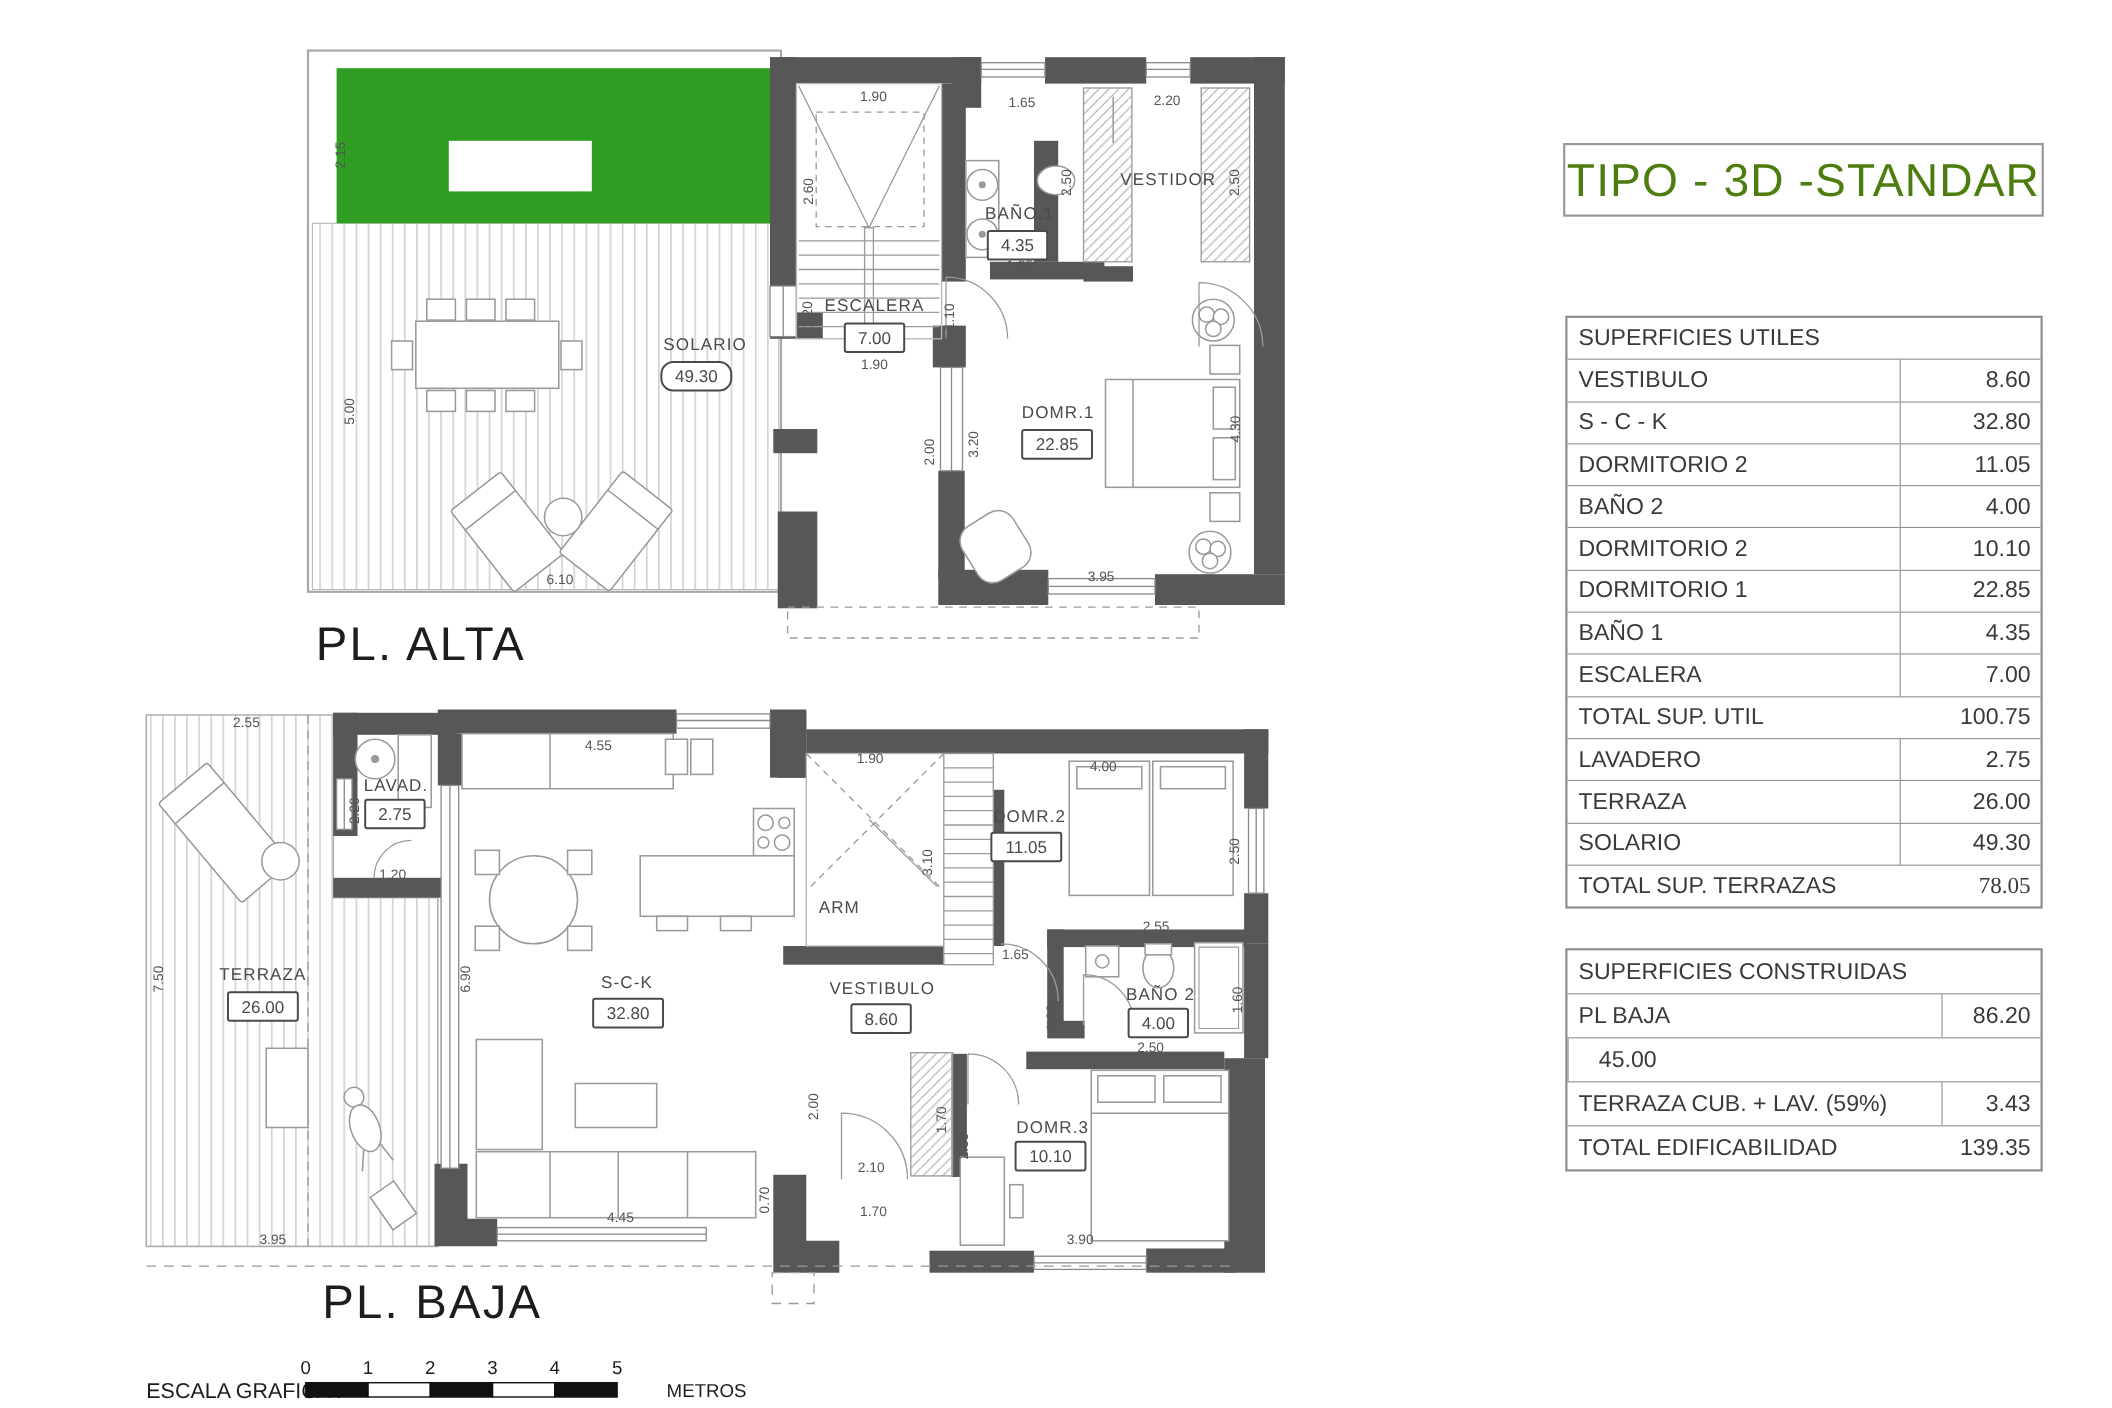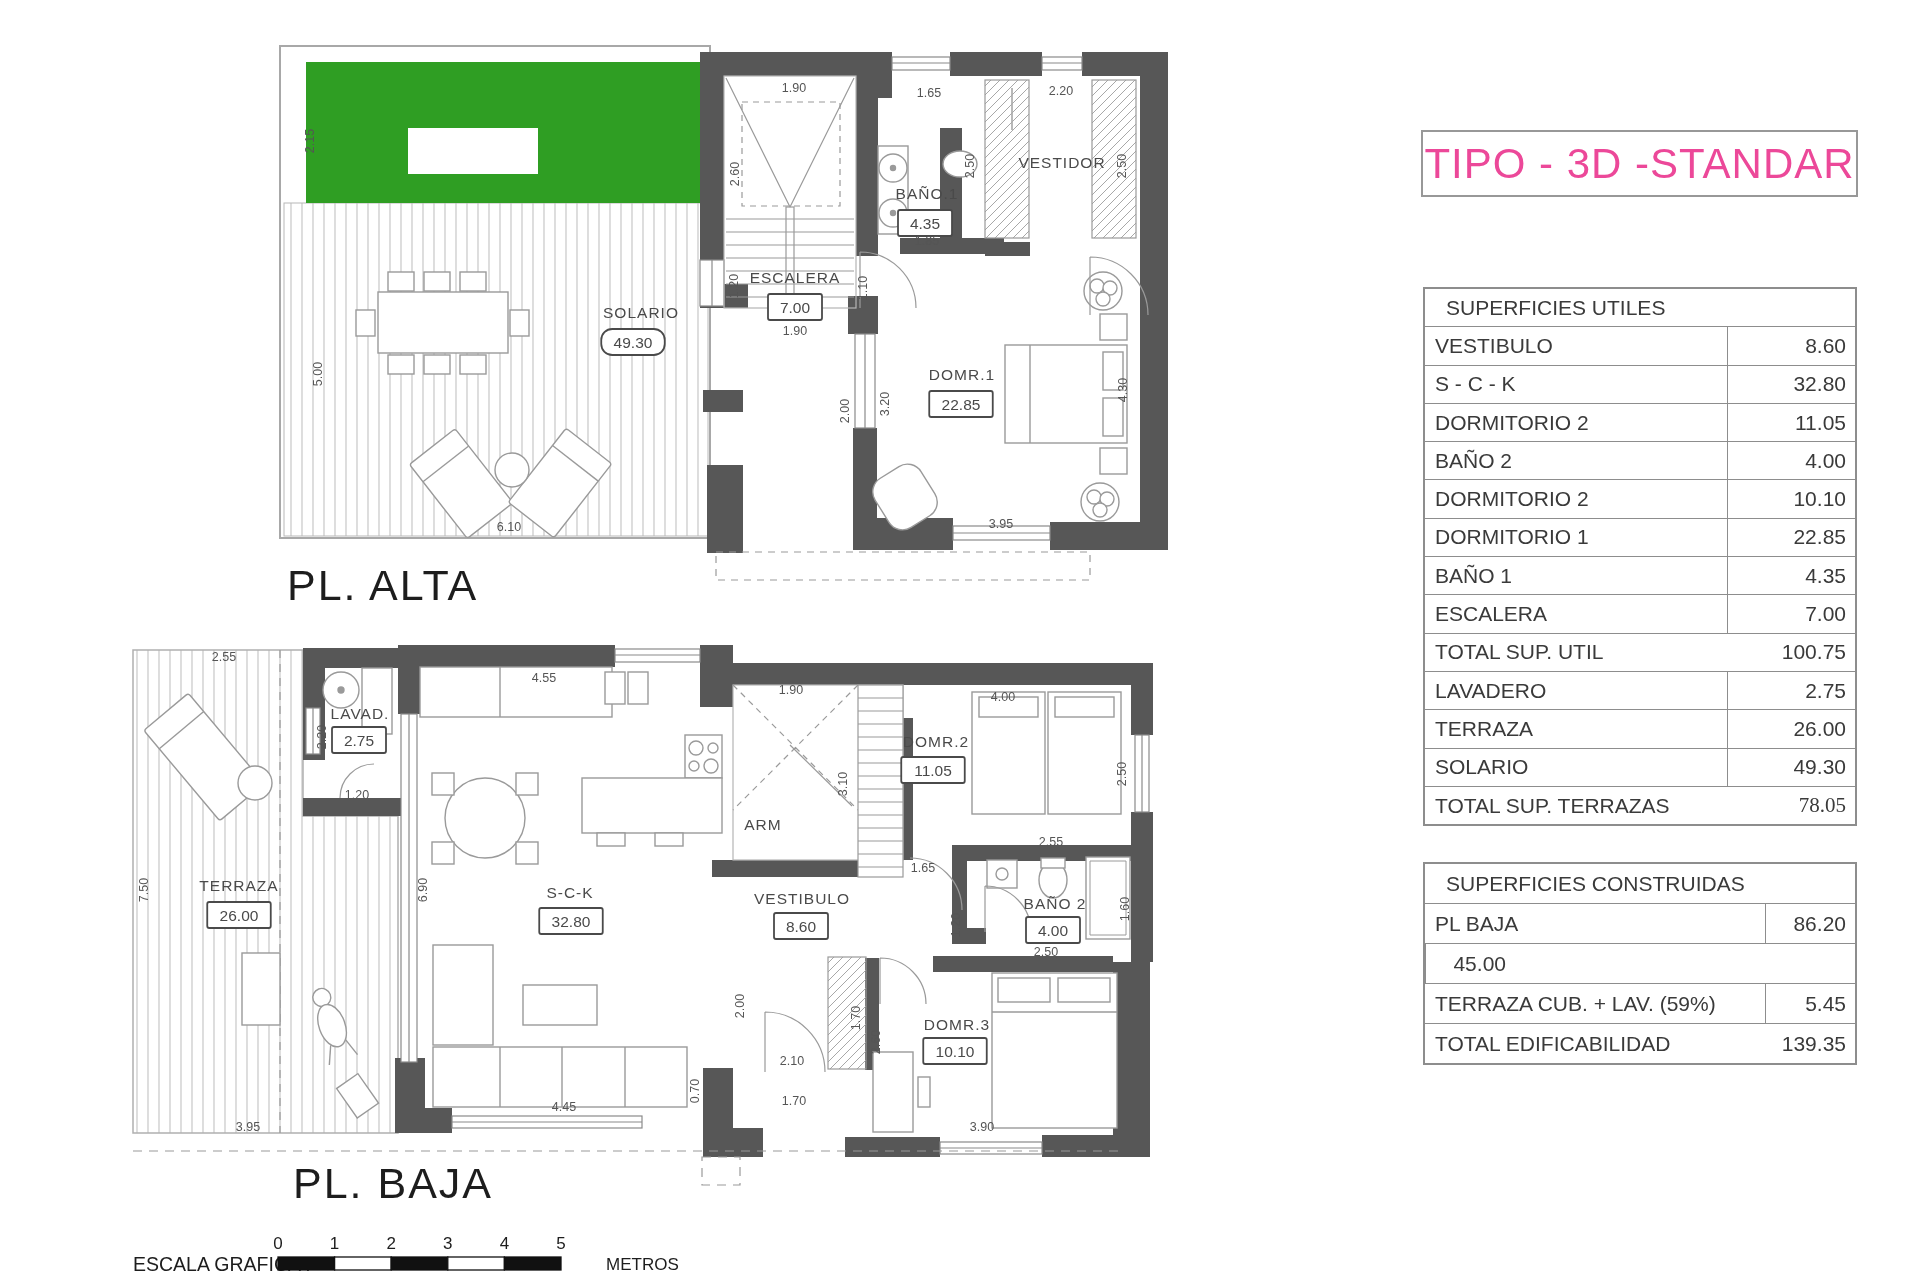--- a/index.html
+++ b/index.html
@@ -2,27 +2,27 @@
 <html><head>
 <meta charset="utf-8">
 <style>
   html,body{margin:0;padding:0;background:#e9e9e9;}
   #page{position:relative;width:1920px;height:1280px;background:#ffffff;overflow:hidden;
         font-family:"Liberation Sans", sans-serif;}
   #plan-svg{position:absolute;left:0;top:0;}
   .panel{position:absolute;box-sizing:border-box;color:#2e2e2e;}
   #title-box{left:1421px;top:130px;width:437px;height:67px;border:2px solid #989898;
              display:flex;align-items:center;justify-content:center;
-             font-size:42px;letter-spacing:1px;color:#ec4899;background:#fff;}
+             font-size:42px;letter-spacing:1px;color:#4d7c0f;background:#fff;}
   .tbl{left:1423px;width:434px;border:2px solid #8d8d8d;background:#fff;}
   #tbl-utiles{top:287px;}
   #tbl-construidas{top:862px;}
   .tbl-row{display:flex;align-items:stretch;height:var(--rh,37px);border-top:1px solid #8d8d8d;
            font-size:21px;color:#3a3a3a;}
-  .tbl-row:first-child{border-top:none;margin-left:11px;}
+  .tbl-row:first-child{border-top:none;}
   .tbl-row .lbl{flex:1;display:flex;align-items:center;padding-left:10px;white-space:nowrap;}
   .tbl-row .val{width:var(--vw,118px);display:flex;align-items:center;justify-content:flex-end;
                 padding-right:9px;border-left:1px solid #8d8d8d;}
   .tbl-row.total .val, .tbl-row.header .val{border-left:none;}
   svg text{font-family:"Liberation Sans", sans-serif;}
 </style>
 </head>
 <body>
 
 <div id="page">
@@ -468,21 +468,21 @@
       </div>
       <div class="tbl-row">
         <div class="lbl">PL BAJA</div>
         <div class="val">86.20</div>
       </div>
       <div class="tbl-row">
         <div class="val">45.00</div>
       </div>
       <div class="tbl-row">
         <div class="lbl">TERRAZA CUB. + LAV. (59%)</div>
-        <div class="val">5.45</div>
+        <div class="val">3.43</div>
       </div>
       <div class="tbl-row total">
         <div class="lbl">TOTAL EDIFICABILIDAD</div>
         <div class="val" style="border-left: none;">139.35</div>
       </div>
     </div>
 
 </div>
 
 </body></html>

